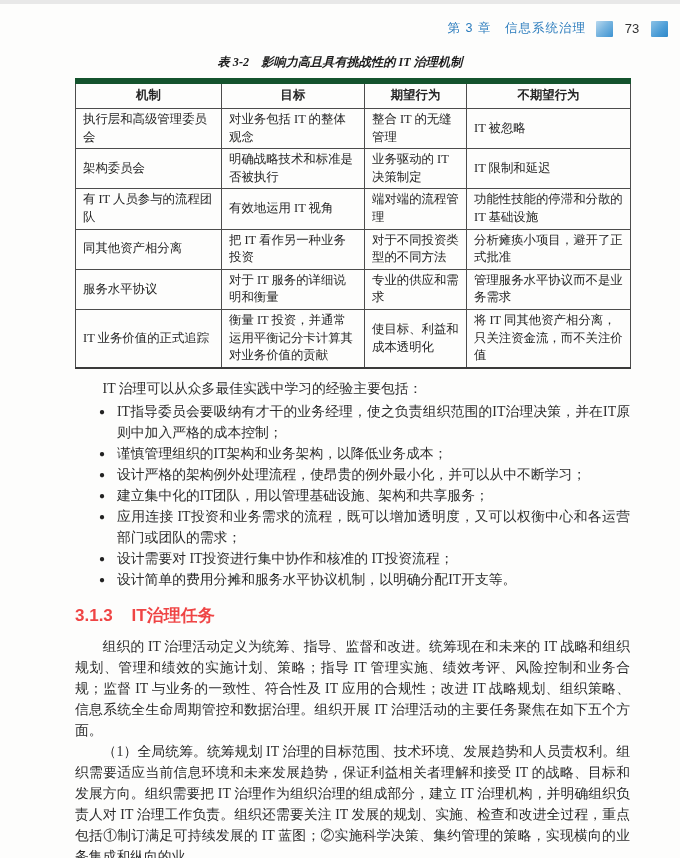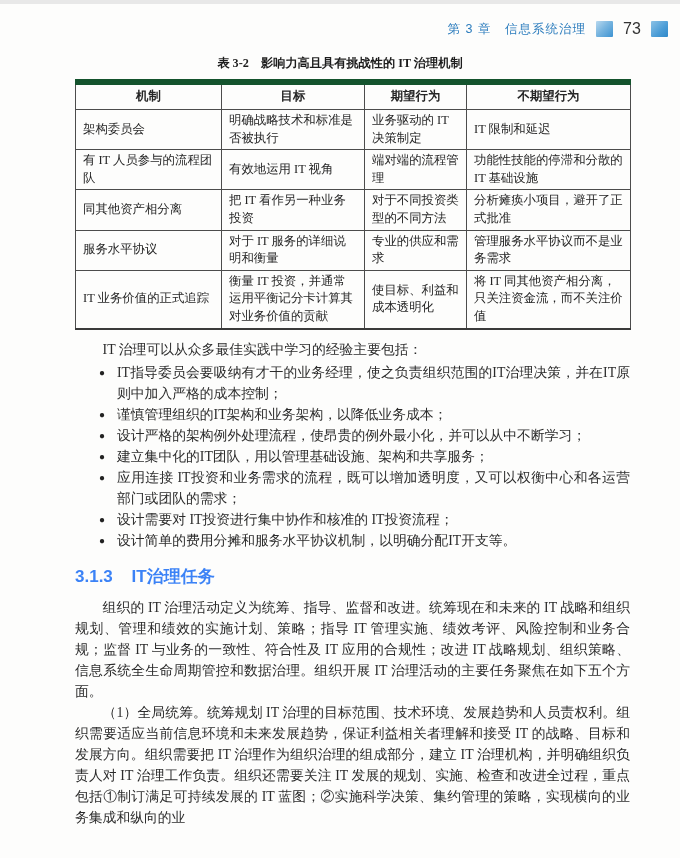--- a/index.html
+++ b/index.html
@@ -19,28 +19,29 @@
     font-family:"Liberation Sans","DejaVu Sans",sans-serif;
     font-size:12.5px;
   }
   .chapter-title{color:#2b7cbd;letter-spacing:1px;}
   .head-square{
     width:17px;height:16px;margin:0 10px;
     background:linear-gradient(135deg,#b9d9ef 0%,#7ab6e0 45%,#3d93d2 100%);
     border-radius:1px;
   }
   .head-square.right{margin-right:0;background:linear-gradient(135deg,#8cc2e6 0%,#4a9cd6 60%,#2f88c9 100%);}
-  .folio{color:#333;font-size:16px;min-width:18px;text-align:center;}
+  .folio{color:#333;font-size:13px;min-width:18px;text-align:center;}
   
   .table-caption{
     text-align:center;
     font-weight:bold;
     font-size:12.2px;
     margin:17px 0 7px 0;
     color:#1d1d1d;
+    font-style:italic;
   }
   table.gov-table{
     width:555px;
     margin:0 auto 0 75px;
     border-collapse:collapse;
     table-layout:fixed;
     font-size:12.4px;
     line-height:1.42;
     color:#262626;
   }
@@ -78,21 +79,21 @@
     font-size:10px;
     line-height:21px;
     color:#222;
   }
   ul.lessons .li-text{flex:1;}
   .section-heading{
     margin:15px 0 10px 0;
     font-family:"Liberation Sans","DejaVu Sans",sans-serif;
     font-weight:bold;
     font-size:17px;
-    color:#3b82f6;
+    color:#ef4444;
   }
   .section-heading .sec-no{margin-right:14px;}
   .body-para{margin:0 0 0 0;text-indent:2em;}
 </style>
 </head>
 <body>
 
 <div class="page">
 
   <div class="running-head">
@@ -114,20 +115,26 @@
     <thead>
       <tr>
         <th>机制</th>
         <th>目标</th>
         <th>期望行为</th>
         <th>不期望行为</th>
       </tr>
     </thead>
     <tbody>
       <tr>
+        <td>执行层和高级管理委员会</td>
+        <td>对业务包括 IT 的整体观念</td>
+        <td>整合 IT 的无缝管理</td>
+        <td>IT 被忽略</td>
+      </tr>
+      <tr>
         <td>架构委员会</td>
         <td>明确战略技术和标准是否被执行</td>
         <td>业务驱动的 IT 决策制定</td>
         <td>IT 限制和延迟</td>
       </tr>
       <tr>
         <td>有 IT 人员参与的流程团队</td>
         <td>有效地运用 IT 视角</td>
         <td>端对端的流程管理</td>
         <td>功能性技能的停滞和分散的 IT 基础设施</td>

